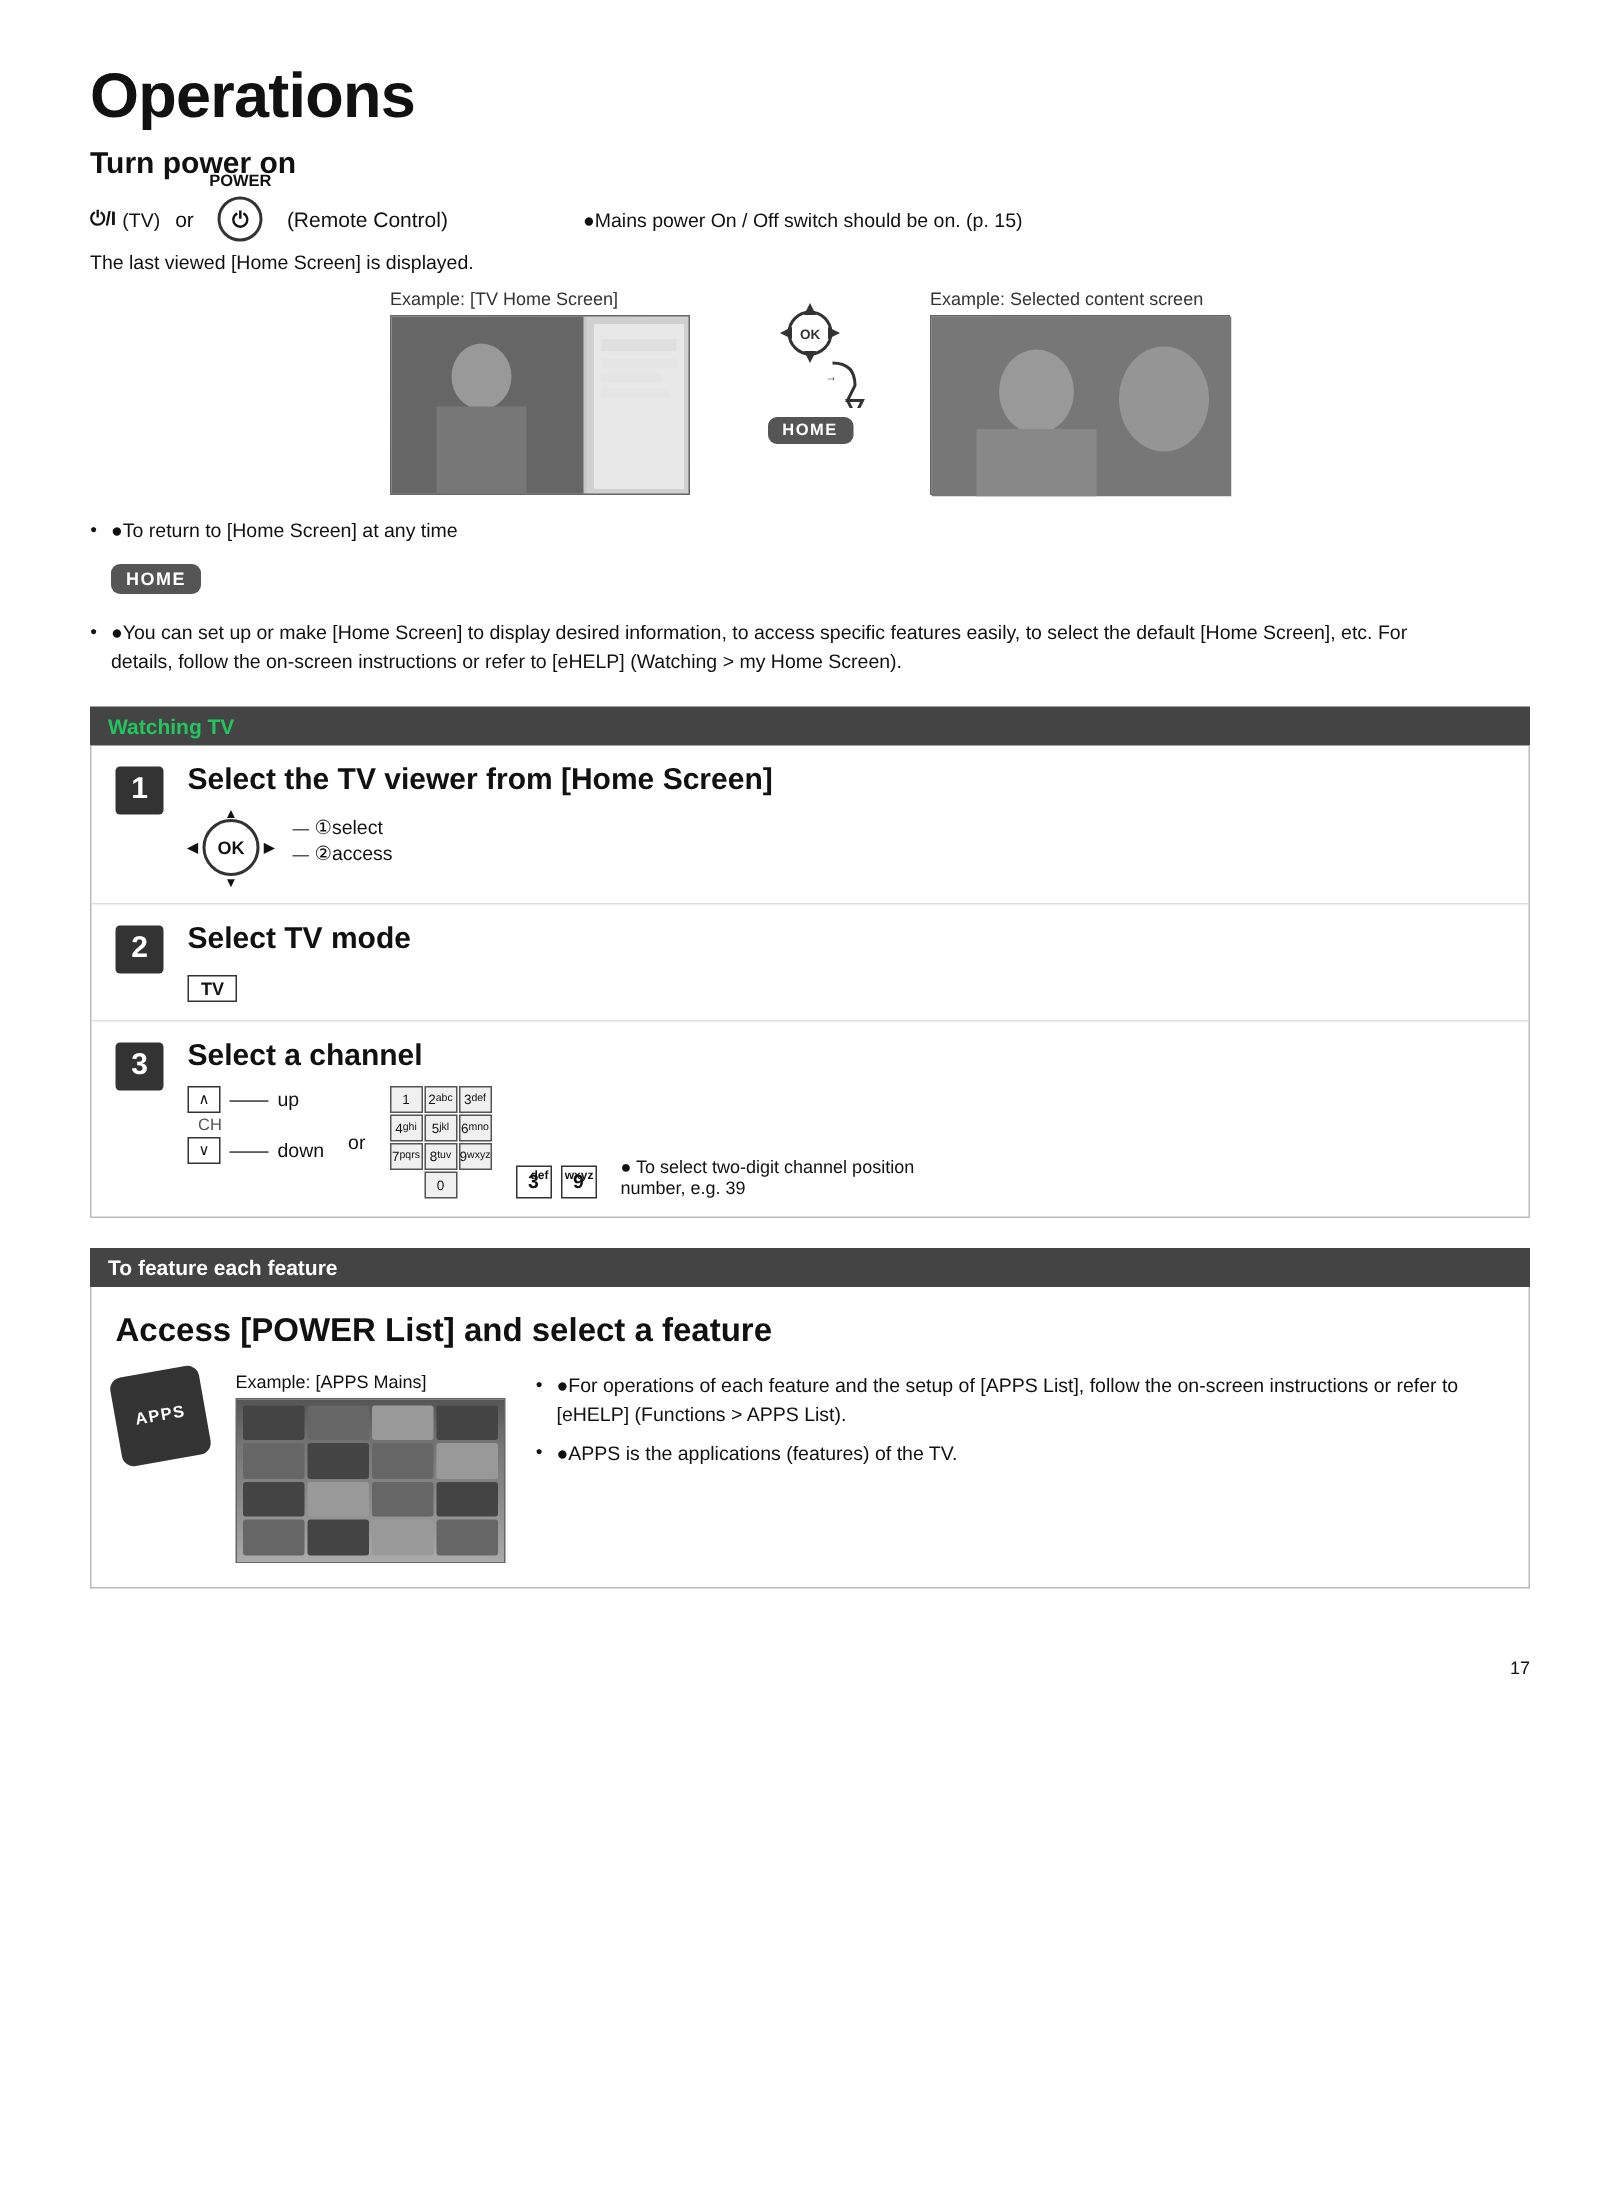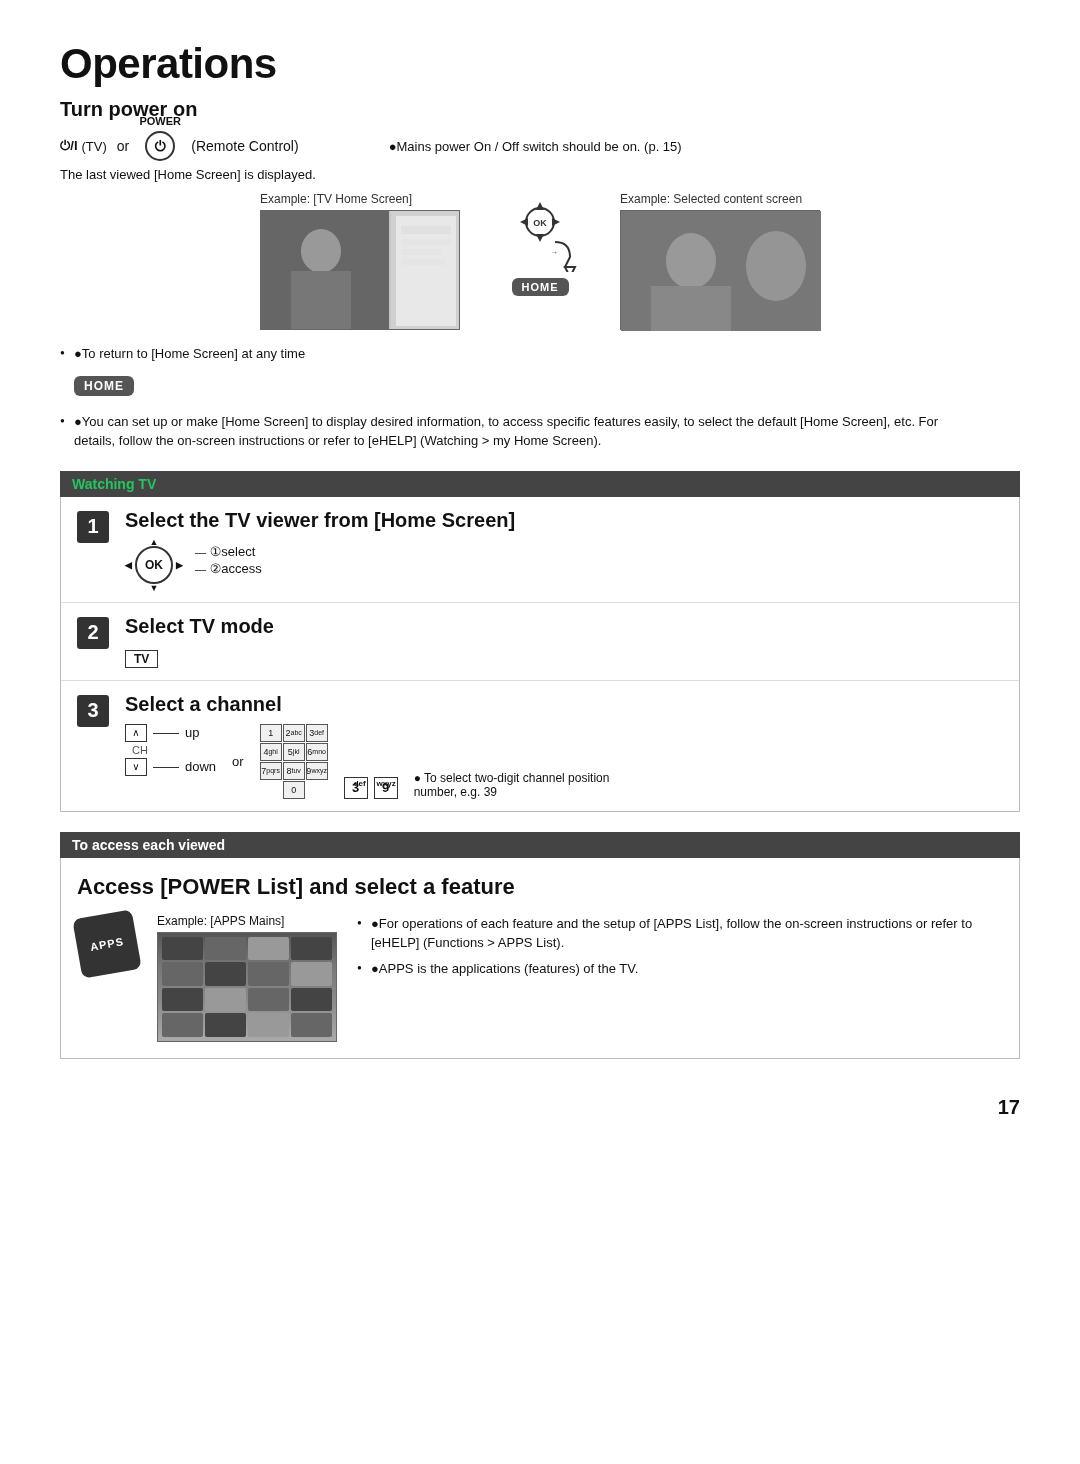--- a/index.html
+++ b/index.html
@@ -525,21 +525,21 @@
           </div>
           <div style="font-size:12px; align-self:flex-end; max-width:220px;">● To select two-digit channel position number, e.g. 39</div>
         </div>
       </div>
     </div>
 
   </div>
 </div>
 
 <div>
-  <div class="feature-bar">To access each viewed</div>
+  <div class="feature-bar">To feature each feature</div>
   <div class="feature-section">
     <div class="feature-heading">Access [POWER List] and select a feature</div>
     <div class="feature-content">
       <div class="apps-icon">APPS</div>
       <div>
         <div style="font-size:12px; margin-bottom:4px;">Example: [APPS Mains]</div>
         <div class="apps-screenshot">
           <div class="apps-screenshot-inner">
             <div class="apps-cell dark"></div>
             <div class="apps-cell"></div>
@@ -562,14 +562,14 @@
       </div>
       <div class="feature-bullets">
         <div class="bullet-text">●For operations of each feature and the setup of [APPS List], follow the on-screen instructions or refer to [eHELP] (Functions &gt; APPS List).</div>
         <div class="bullet-text">●APPS is the applications (features) of the TV.</div>
       </div>
     </div>
   </div>
 </div>
 
 <div style="position: relative; height: 60px;">
-  <span style="position:absolute; bottom:0; right:0; font-size:20px; font-weight:bold;">17</span>
+  <span style="position:absolute; bottom:0; right:0; font-size:12px; font-weight:normal;">17</span>
 </div>
 
 </body></html>

